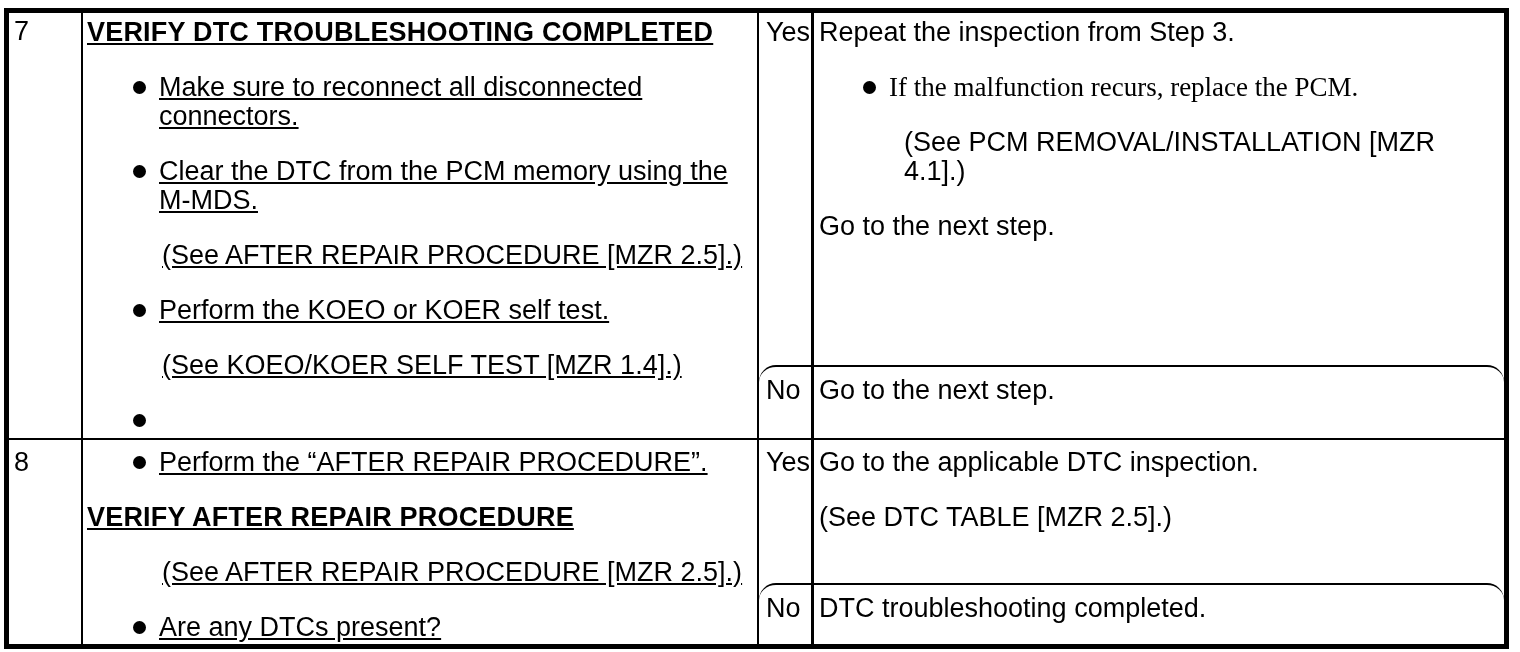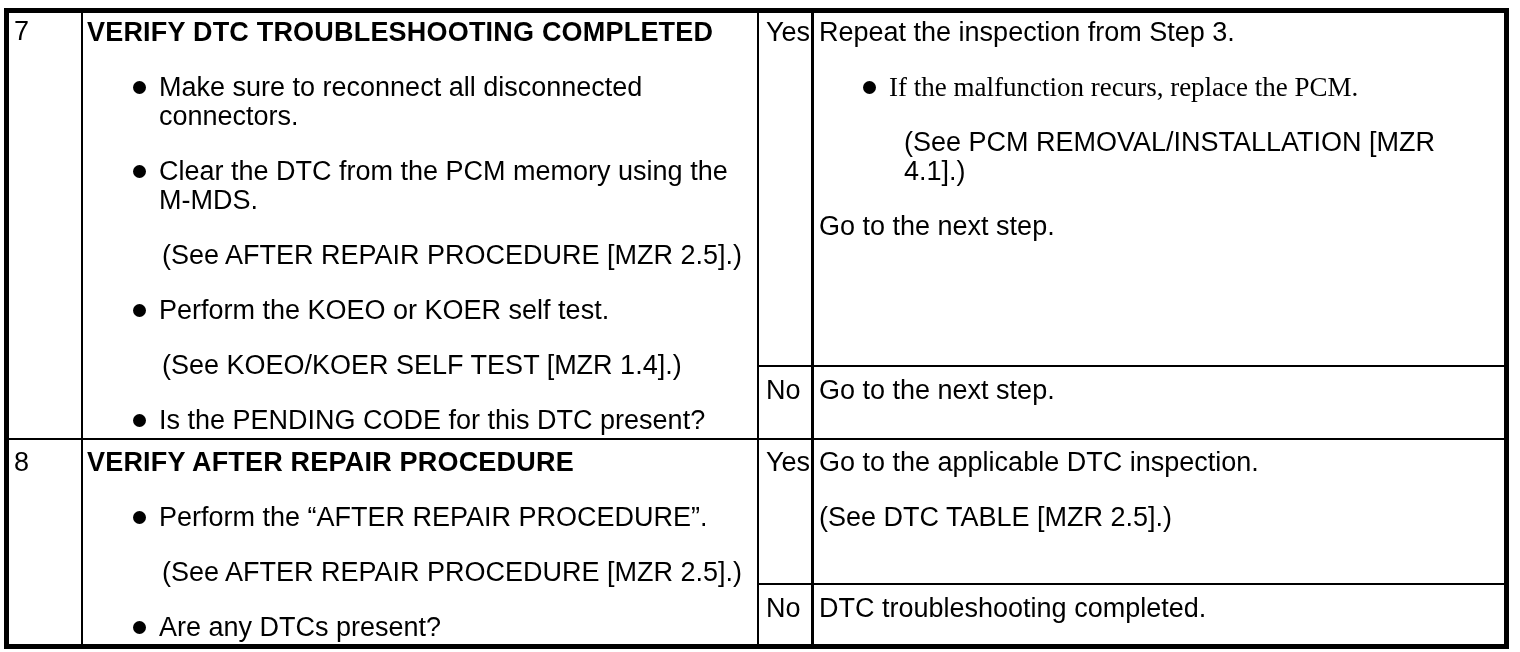--- a/index.html
+++ b/index.html
@@ -42,33 +42,34 @@
     box-sizing: border-box;
     overflow: hidden;
   }
   .cell.num {
     border-right: 2px solid #000000;
     padding: 4px 4px 0 5px;
   }
   .cell.action {
     border-right: 2px solid #000000;
     padding: 5px 0 0 4px;
+    text-decoration: underline;
   }
   .row-8 .cell.num, .row-8 .cell.action { padding-top: 8px; }
 
   .results {
     display: flex;
     flex-direction: column;
   }
   .result {
     display: grid;
     grid-template-columns: 55px 1fr;
     box-sizing: border-box;
   }
-  .result.no { flex: 1 1 auto; border-top: 2px solid #000000; }
+  .result.no { flex: 1 1 auto; border-top: 2px solid #000000; border-radius: 17px; }
   .row-7 .result.yes { height: 352px; flex: 0 0 auto; }
   .row-8 .result.yes { height: 143px; flex: 0 0 auto; }
 
   .answer {
     box-sizing: border-box;
     border-right: 3px solid #000000;
     padding: 5px 2px 0 7px;
     overflow: hidden;
   }
   .rbody {
@@ -119,21 +120,20 @@
         <span>Clear the DTC from the PCM memory using the M-MDS.</span>
       </div>
       <div class="line ref">(See AFTER REPAIR PROCEDURE [MZR 2.5].)</div>
       <div class="line bullet">
         <span class="dot"></span>
         <span>Perform the KOEO or KOER self test.</span>
       </div>
       <div class="line ref">(See KOEO/KOER SELF TEST [MZR 1.4].)</div>
       <div class="line bullet">
         <span class="dot"></span>
-        <span>Is the PENDING CODE for this DTC present?</span>
       </div>
     </div>
     <div class="results">
       <div class="result yes">
         <div class="answer">
           <span>Yes</span>
         </div>
         <div class="rbody">
           <div class="line plain">Repeat the inspection from Step 3.</div>
           <div class="line bullet">
@@ -153,25 +153,25 @@
         </div>
       </div>
     </div>
   </section>
 
   <section class="step-row row-8">
     <div class="cell num">
       <span>8</span>
     </div>
     <div class="cell action">
-      <div class="line title">VERIFY AFTER REPAIR PROCEDURE</div>
       <div class="line bullet">
         <span class="dot"></span>
         <span>Perform the “AFTER REPAIR PROCEDURE”.</span>
       </div>
+      <div class="line title">VERIFY AFTER REPAIR PROCEDURE</div>
       <div class="line ref">(See AFTER REPAIR PROCEDURE [MZR 2.5].)</div>
       <div class="line bullet">
         <span class="dot"></span>
         <span>Are any DTCs present?</span>
       </div>
     </div>
     <div class="results">
       <div class="result yes">
         <div class="answer">
           <span>Yes</span>

